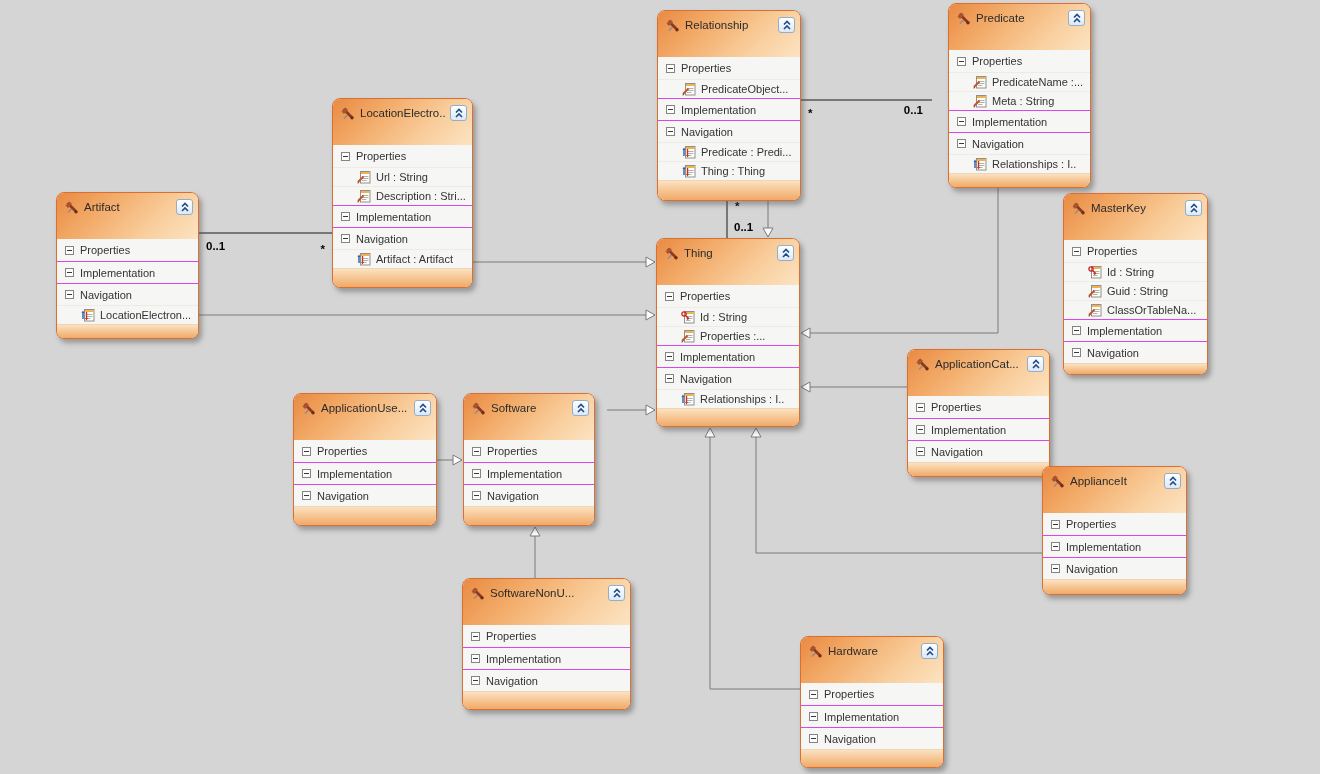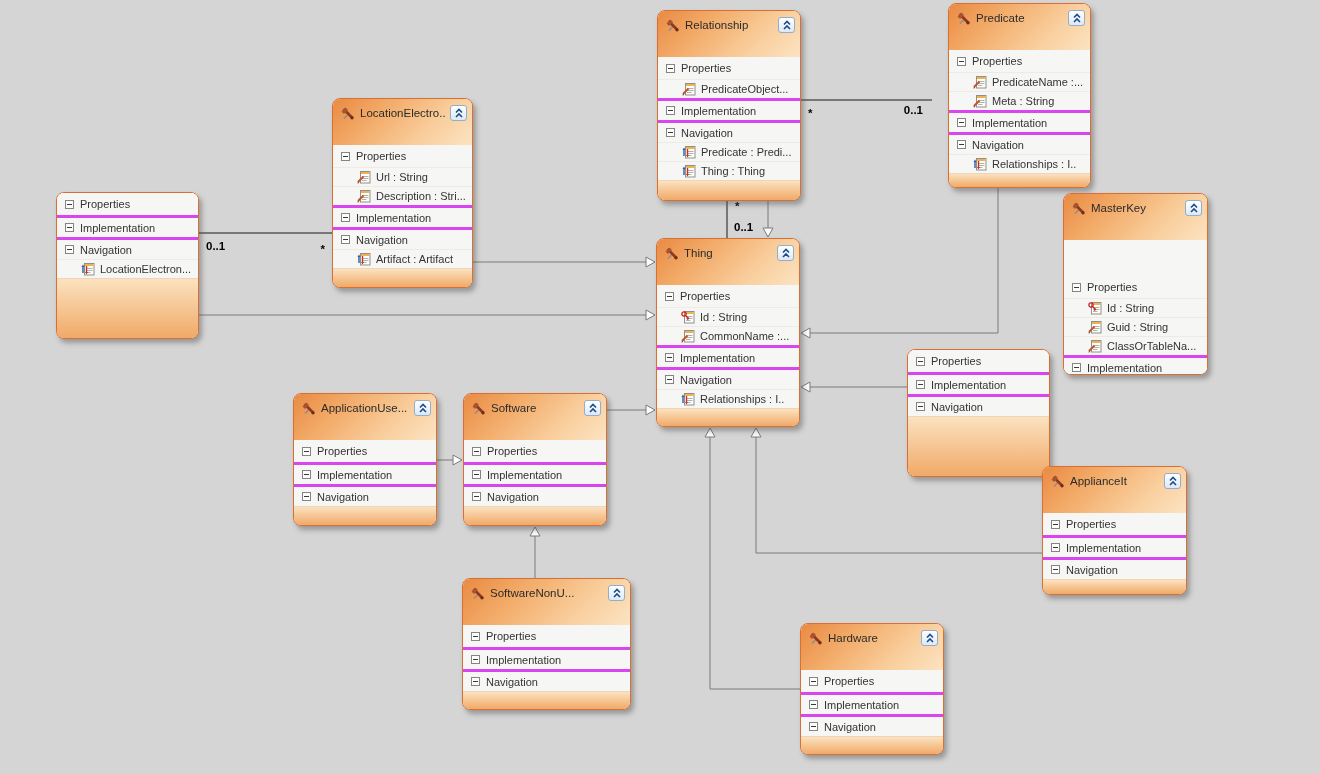--- a/index.html
+++ b/index.html
@@ -30,21 +30,21 @@
   }
   .collapse-btn {
     flex:none; width:17px; height:16px; padding:0; margin:0; cursor:pointer;
     background:linear-gradient(#ffffff,#dce9f6);
     border:1px solid #93aecb; border-radius:3px;
     display:flex; align-items:center; justify-content:center;
   }
   .class-body { flex:none; display:flex; flex-direction:column; background:#f6f6f5; }
   .section-row {
     flex:none; height:22px; display:flex; align-items:center; gap:6px;
-    padding-left:8px; border-top:3px solid #d946ef; background:#f6f6f5;
+    padding-left:8px; border-top:1px solid #d946ef; background:#f6f6f5;
   }
   .class-body .section-row:first-child { border-top:none; }
   .item-row {
     flex:none; height:19px; display:flex; align-items:center; gap:5px;
     padding-left:24px; background:#f6f6f5; border-top:1px solid #f0eae2;
   }
   .sec-label, .item-label {
     font-size:11px; color:#333333; white-space:nowrap; overflow:hidden;
   }
   .minus-box { flex:none; width:9px; height:9px; }
@@ -286,20 +286,31 @@
           <div class="item-row">
             <svg class="prop-icon" viewBox="0 0 14 14">
               <use href="#sym-navigation"></use>
             </svg>
             <span class="item-label">Artifact : Artifact</span>
           </div>
         </div>
     <div class="class-footer"></div>
   </div>
       <div class="class-box" style="left: 56px; top: 192px; width: 143px; height: 147px;">
+    <div class="class-header">
+      <svg class="class-icon" viewBox="0 0 15 15">
+        <use href="#sym-class"></use>
+      </svg>
+      <span class="class-title">Artifact</span>
+      <button class="collapse-btn">
+        <svg width="12" height="14" viewBox="0 0 12 14">
+          <use href="#sym-chevrons"></use>
+        </svg>
+      </button>
+    </div>
     <div class="class-body">
           <div class="section-row">
             <svg class="minus-box" viewBox="0 0 9 9">
               <use href="#sym-minus"></use>
             </svg>
             <span class="sec-label">Properties</span>
           </div>
           <div class="section-row">
             <svg class="minus-box" viewBox="0 0 9 9">
               <use href="#sym-minus"></use>
@@ -314,21 +325,21 @@
           </div>
           <div class="item-row">
             <svg class="prop-icon" viewBox="0 0 14 14">
               <use href="#sym-navigation"></use>
             </svg>
             <span class="item-label">LocationElectron...</span>
           </div>
         </div>
     <div class="class-footer"></div>
   </div>
-      <div class="class-box" style="left: 1063px; top: 193px; width: 145px; height: 182px; gap: 36px;">
+      <div class="class-box" style="left: 1063px; top: 193px; width: 145px; height: 182px;">
     <div class="class-header">
       <svg class="class-icon" viewBox="0 0 15 15">
         <use href="#sym-class"></use>
       </svg>
       <span class="class-title">MasterKey</span>
       <button class="collapse-btn">
         <svg width="12" height="14" viewBox="0 0 12 14">
           <use href="#sym-chevrons"></use>
         </svg>
       </button>
@@ -395,21 +406,21 @@
           <div class="item-row">
             <svg class="prop-icon" viewBox="0 0 14 14">
               <use href="#sym-property_key"></use>
             </svg>
             <span class="item-label">Id : String</span>
           </div>
           <div class="item-row">
             <svg class="prop-icon" viewBox="0 0 14 14">
               <use href="#sym-property"></use>
             </svg>
-            <span class="item-label">CommonName :...</span>
+            <span class="item-label">Properties :...</span>
           </div>
           <div class="section-row">
             <svg class="minus-box" viewBox="0 0 9 9">
               <use href="#sym-minus"></use>
             </svg>
             <span class="sec-label">Implementation</span>
           </div>
           <div class="section-row">
             <svg class="minus-box" viewBox="0 0 9 9">
               <use href="#sym-minus"></use>
@@ -419,20 +430,31 @@
           <div class="item-row">
             <svg class="prop-icon" viewBox="0 0 14 14">
               <use href="#sym-navigation"></use>
             </svg>
             <span class="item-label">Relationships : I..</span>
           </div>
         </div>
     <div class="class-footer"></div>
   </div>
       <div class="class-box" style="left: 907px; top: 349px; width: 143px; height: 128px;">
+    <div class="class-header">
+      <svg class="class-icon" viewBox="0 0 15 15">
+        <use href="#sym-class"></use>
+      </svg>
+      <span class="class-title">ApplicationCat...</span>
+      <button class="collapse-btn">
+        <svg width="12" height="14" viewBox="0 0 12 14">
+          <use href="#sym-chevrons"></use>
+        </svg>
+      </button>
+    </div>
     <div class="class-body">
           <div class="section-row">
             <svg class="minus-box" viewBox="0 0 9 9">
               <use href="#sym-minus"></use>
             </svg>
             <span class="sec-label">Properties</span>
           </div>
           <div class="section-row">
             <svg class="minus-box" viewBox="0 0 9 9">
               <use href="#sym-minus"></use>
@@ -475,21 +497,21 @@
           </div>
           <div class="section-row">
             <svg class="minus-box" viewBox="0 0 9 9">
               <use href="#sym-minus"></use>
             </svg>
             <span class="sec-label">Navigation</span>
           </div>
         </div>
     <div class="class-footer"></div>
   </div>
-      <div class="class-box" style="left: 463px; top: 393px; width: 144px; height: 133px;">
+      <div class="class-box" style="left: 463px; top: 393px; width: 132px; height: 133px;">
     <div class="class-header">
       <svg class="class-icon" viewBox="0 0 15 15">
         <use href="#sym-class"></use>
       </svg>
       <span class="class-title">Software</span>
       <button class="collapse-btn">
         <svg width="12" height="14" viewBox="0 0 12 14">
           <use href="#sym-chevrons"></use>
         </svg>
       </button>
@@ -577,21 +599,21 @@
           </div>
           <div class="section-row">
             <svg class="minus-box" viewBox="0 0 9 9">
               <use href="#sym-minus"></use>
             </svg>
             <span class="sec-label">Navigation</span>
           </div>
         </div>
     <div class="class-footer"></div>
   </div>
-      <div class="class-box" style="left: 800px; top: 623px; width: 144px; height: 132px;">
+      <div class="class-box" style="left: 800px; top: 636px; width: 144px; height: 132px;">
     <div class="class-header">
       <svg class="class-icon" viewBox="0 0 15 15">
         <use href="#sym-class"></use>
       </svg>
       <span class="class-title">Hardware</span>
       <button class="collapse-btn">
         <svg width="12" height="14" viewBox="0 0 12 14">
           <use href="#sym-chevrons"></use>
         </svg>
       </button>

